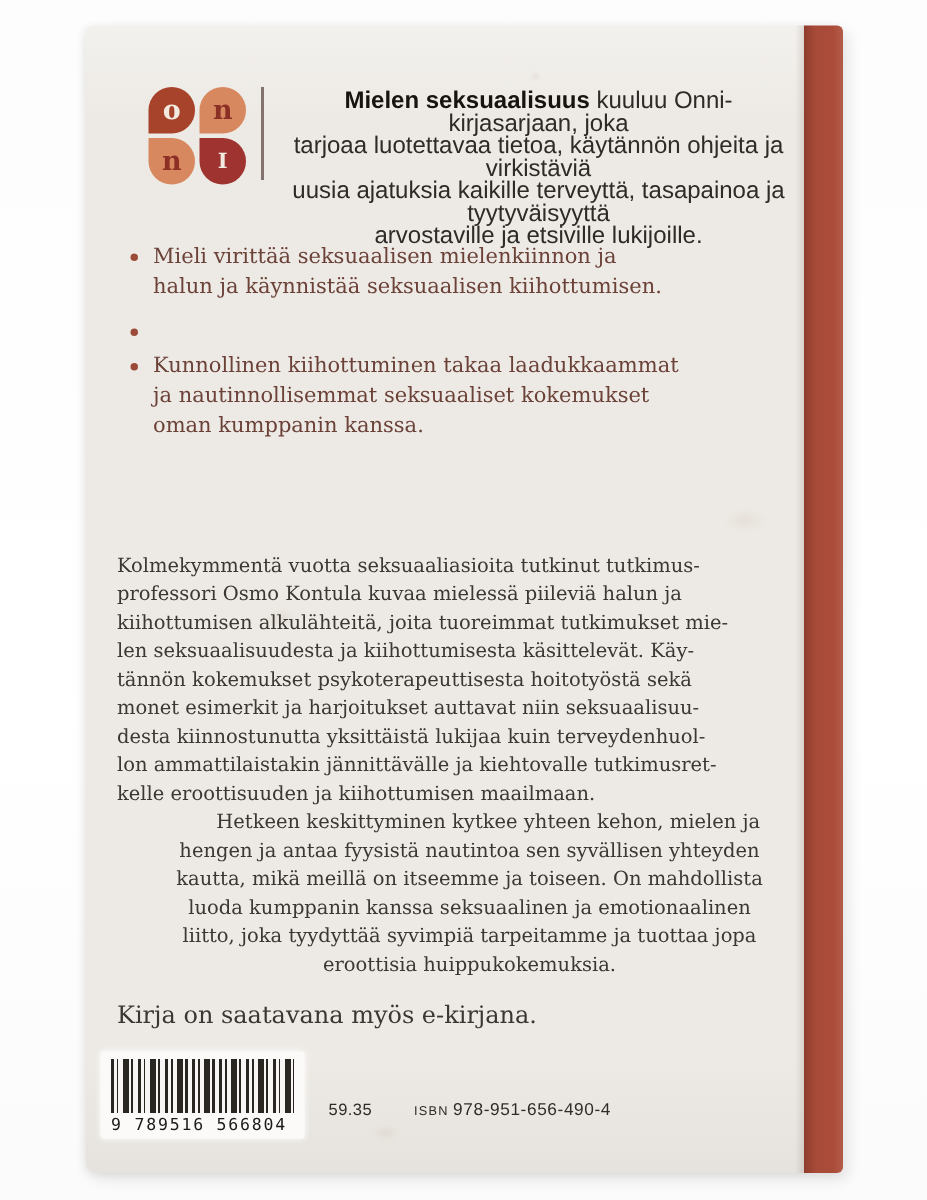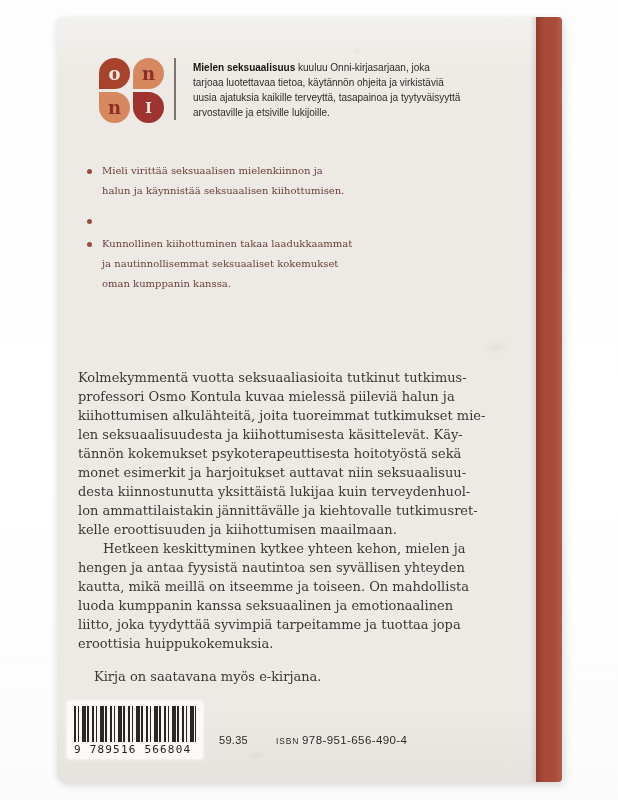--- a/index.html
+++ b/index.html
@@ -72,24 +72,25 @@
     width: 2px; height: 62px;
     margin-left: 10px;
     background: #5f4a45;
     opacity: 0.75;
   }
   .intro {
     margin-left: 17px;
     margin-top: 2px;
     width: 332px;
     font-family: "Liberation Sans", sans-serif;
-    font-size: 10px;
+    font-size: 16px;
     line-height: 15px;
     color: #2e2a27;
     white-space: pre-line;
+    text-align: center;
   }
   .intro .lead { font-weight: bold; color: #17130f; }
   
   .bullets {
     position: absolute;
     left: 30px; top: 144px;
     width: 448px;
     list-style: none;
   }
   .bullet {
@@ -98,42 +99,42 @@
     margin-bottom: 10px;
   }
   .dot {
     flex: 0 0 auto;
     width: 5px; height: 5px;
     margin: 8px 10px 0 0;
     border-radius: 50%;
     background: #9c4a38;
   }
   .btext {
-    font-size: 10px;
+    font-size: 14px;
     line-height: 20px;
     color: #6b4138;
     white-space: pre-line;
   }
   
   .paras {
     position: absolute;
     left: 21px; top: 351px;
     width: 470px;
   }
   .para {
     font-size: 13px;
     line-height: 19px;
     color: #3b3734;
     white-space: pre-line;
   }
-  .para.indent { text-indent: 25px; }
+  .para.indent { text-indent: 25px; text-align: center; }
   .ebook {
     position: absolute;
-    left: 37px; top: 650px;
-    font-size: 13px;
+    left: 21px; top: 650px;
+    font-size: 16px;
     line-height: 19px;
     color: #3b3734;
   }
   
   .footer-row {
     position: absolute;
     left: 10px; top: 684px;
     display: flex;
     align-items: flex-end;
   }

